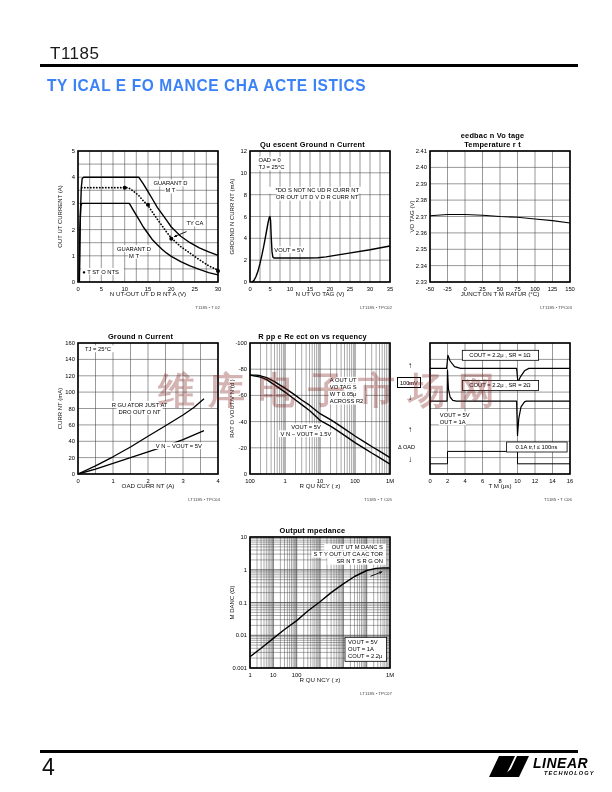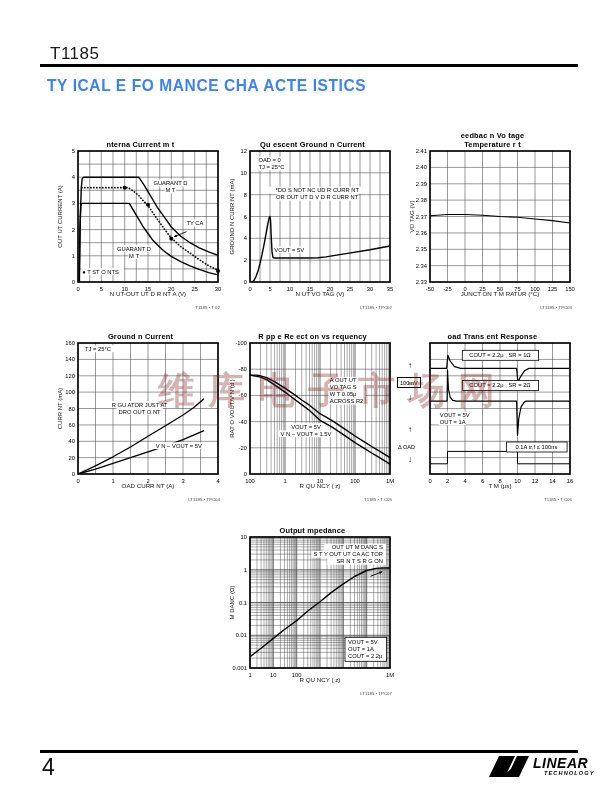--- a/index.html
+++ b/index.html
@@ -33,24 +33,20 @@
 </head>
 <body>
 
 <div class="page">
 
   <div class="partnum">T1185</div>
   <div class="toprule"></div>
   <div class="maintitle">TY ICAL  E FO MANCE CHA ACTE ISTICS</div>
 
   <div class="chart" style="left:43px;top:126px;">
-    <div class="ctitle">
-      <div>nterna  Current   m t</div>
-      <div></div>
-    </div>
     <div class="ylab">OUT UT CURRENT (A)</div>
     <svg class="plot" width="190" height="200">
         <line x1="35.0" y1="25.0" x2="35.0" y2="156.0" stroke="#444444" stroke-width="0.55"></line>
         <line x1="46.7" y1="25.0" x2="46.7" y2="156.0" stroke="#444444" stroke-width="0.55"></line>
         <line x1="58.3" y1="25.0" x2="58.3" y2="156.0" stroke="#444444" stroke-width="0.55"></line>
         <line x1="70.0" y1="25.0" x2="70.0" y2="156.0" stroke="#444444" stroke-width="0.55"></line>
         <line x1="81.7" y1="25.0" x2="81.7" y2="156.0" stroke="#444444" stroke-width="0.55"></line>
         <line x1="93.3" y1="25.0" x2="93.3" y2="156.0" stroke="#444444" stroke-width="0.55"></line>
         <line x1="105.0" y1="25.0" x2="105.0" y2="156.0" stroke="#444444" stroke-width="0.55"></line>
         <line x1="116.7" y1="25.0" x2="116.7" y2="156.0" stroke="#444444" stroke-width="0.55"></line>
@@ -351,24 +347,20 @@
         <text x="32" y="79.4" font-size="5.8" fill="#000000" text-anchor="end">-60</text>
         <text x="32" y="105.6" font-size="5.8" fill="#000000" text-anchor="end">-40</text>
         <text x="32" y="131.8" font-size="5.8" fill="#000000" text-anchor="end">-20</text>
         <text x="32" y="158.0" font-size="5.8" fill="#000000" text-anchor="end">0</text>
       </svg>
     <div class="xlab">R QU NCY ( z)</div>
     <div class="credit">T1185 • T C05</div>
   </div>
 
   <div class="chart" style="left:395px;top:318px;">
-    <div class="ctitle">
-      <div>oad Trans ent Response</div>
-      <div></div>
-    </div>
     <span class="arrowglyph" style="left:13px;top:44px;">↑</span>
     <div class="sidebox" style="left:2px;top:59px;">100mV</div>
     <span class="arrowglyph" style="left:13px;top:76px;">↓</span>
     <span class="arrowglyph" style="left:13px;top:108px;">↑</span>
     <div class="sidetxt" style="left:3px;top:126px;">Δ  OAD</div>
     <span class="arrowglyph" style="left:13px;top:138px;">↓</span>
     <svg class="plot" width="190" height="200">
         <line x1="35.0" y1="25.0" x2="35.0" y2="156.0" stroke="#444444" stroke-width="0.55"></line>
         <line x1="52.5" y1="25.0" x2="52.5" y2="156.0" stroke="#444444" stroke-width="0.55"></line>
         <line x1="70.0" y1="25.0" x2="70.0" y2="156.0" stroke="#444444" stroke-width="0.55"></line>

